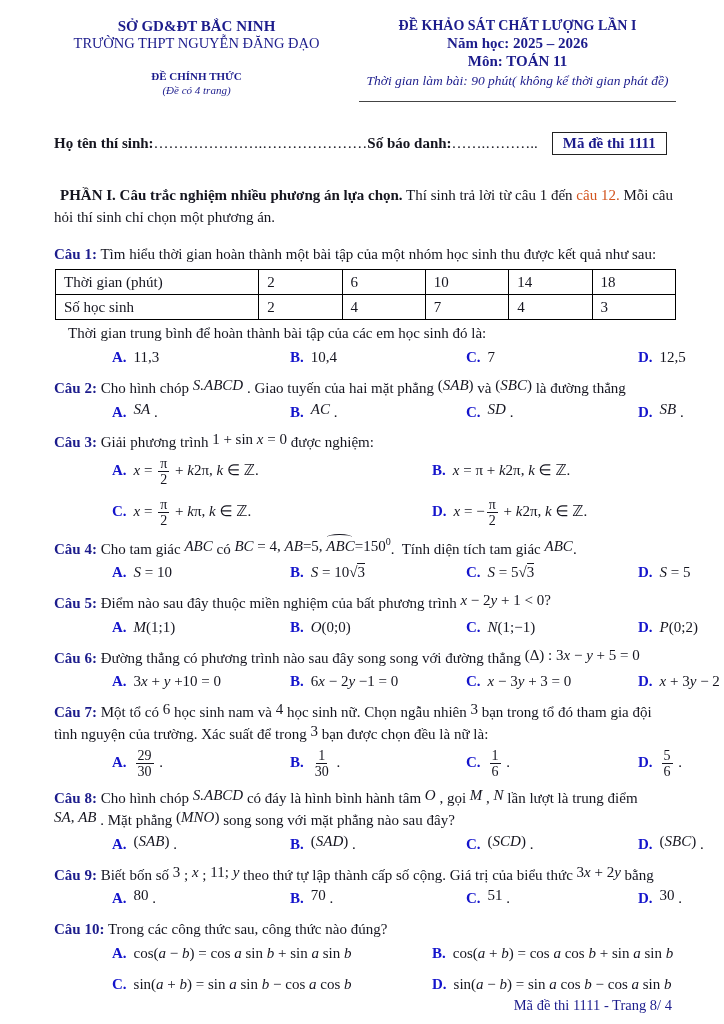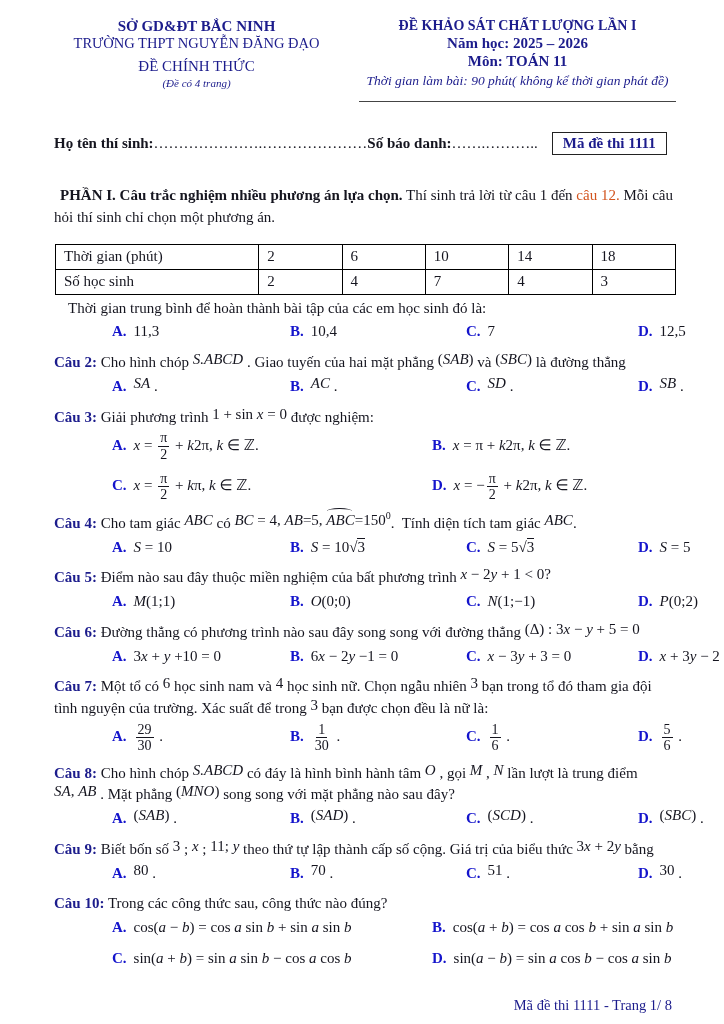--- a/index.html
+++ b/index.html
@@ -3,21 +3,21 @@
 <meta charset="utf-8">
 <style>
 :root { --navy:#1c1c8c; --blue:#1414cc; --red:#d2541e; --ink:#15151f; }
 html,body{margin:0;padding:0;}
 body{width:724px;height:1024px;overflow:hidden;background:#fff;font-family:"Liberation Serif",serif;font-size:15px;color:var(--ink);position:relative;}
 .page{padding:18px 48px 0 54px;}
 .header{display:grid;grid-template-columns:285px 1fr;column-gap:20px;}
 .h-left,.h-right{text-align:center;color:var(--navy);}
 .hl1{font-weight:bold;font-size:15px;}
 .hl2{font-size:14.5px;}
-.hl3{font-weight:normal;font-size:15px;margin-top:6px;}
+.hl3{font-weight:bold;font-size:11px;margin-top:18px;}
 .hl4{font-style:italic;font-size:11px;margin-top:2px;}
 .hr1{font-weight:bold;font-size:14px;}
 .hr2,.hr3{font-weight:bold;font-size:15px;margin-top:1px;}
 .hr4{font-style:italic;font-size:13.5px;margin-top:3px;padding-bottom:12px;border-bottom:1.5px solid #444;}
 .student-row{display:flex;align-items:center;margin-top:30px;font-size:15px;}
 .b{font-weight:bold;}
 .code-box{border:1.5px solid #222;padding:2px 10px;font-weight:bold;color:var(--navy);margin-left:14px;white-space:nowrap;}
 .part1{margin-top:30px;line-height:1.45;text-indent:6px;}
 .red{color:var(--red);}
 .question{margin-top:9px;}
@@ -68,20 +68,21 @@
     <span class="b">Họ tên thí sinh: </span>
       <span>………………….…………………</span>
       <span class="b">Số báo danh: </span>
       <span>…….………..</span>
     <span class="code-box">Mã đề thi 1111</span>
   </div>
 
   <p class="part1"><b>PHẦN I. Câu trắc nghiệm nhiều phương án lựa chọn.</b> <span>Thí sinh trả lời từ câu 1 đến</span> <span class="red">câu 12.</span> <span>Mỗi câu hỏi thí sinh chỉ chọn một phương án.</span></p>
 
   <div class="question">
+    <p class="qt"><b class="ql">Câu 1:</b> <span>Tìm hiểu thời gian hoàn thành một bài tập của một nhóm học sinh thu được kết quả như sau:</span></p>
     <table class="qtable">
       <tbody>
         <tr>
           <td>Thời gian (phút)</td>
           <td>2</td>
           <td>6</td>
           <td>10</td>
           <td>14</td>
           <td>18</td>
         </tr>
@@ -210,13 +211,13 @@
     <div class="opts cols-2">
       <span class="opt"><b class="ol">A.</b><span>cos(<i>a</i> − <i>b</i>) = cos <i>a</i> sin <i>b</i> + sin <i>a</i> sin <i>b</i></span></span>
       <span class="opt"><b class="ol">B.</b><span>cos(<i>a</i> + <i>b</i>) = cos <i>a</i> cos <i>b</i> + sin <i>a</i> sin <i>b</i></span></span>
       <span class="opt"><b class="ol">C.</b><span>sin(<i>a</i> + <i>b</i>) = sin <i>a</i> sin <i>b</i> − cos <i>a</i> cos <i>b</i></span></span>
       <span class="opt"><b class="ol">D.</b><span>sin(<i>a</i> − <i>b</i>) = sin <i>a</i> cos <i>b</i> − cos <i>a</i> sin <i>b</i></span></span>
     </div>
   </div>
 
 </div>
 
-<div class="footer">Mã đề thi 1111 - Trang 1/ 8</div>
+<div class="footer">Mã đề thi 1111 - Trang 8/ 4</div>
 
 </body></html>

